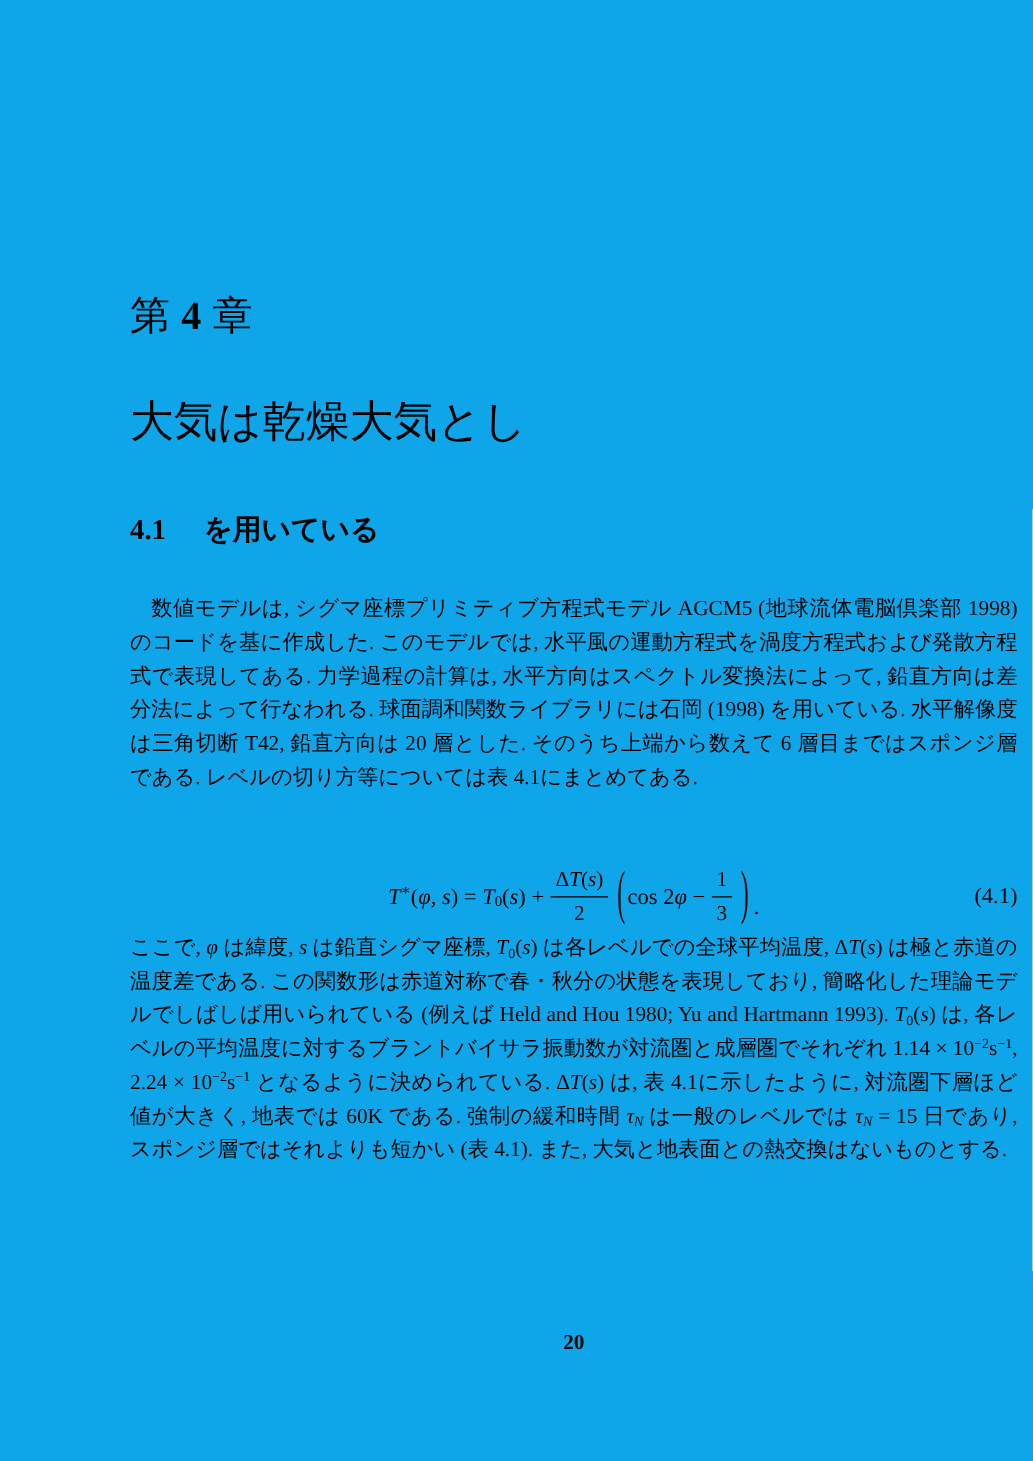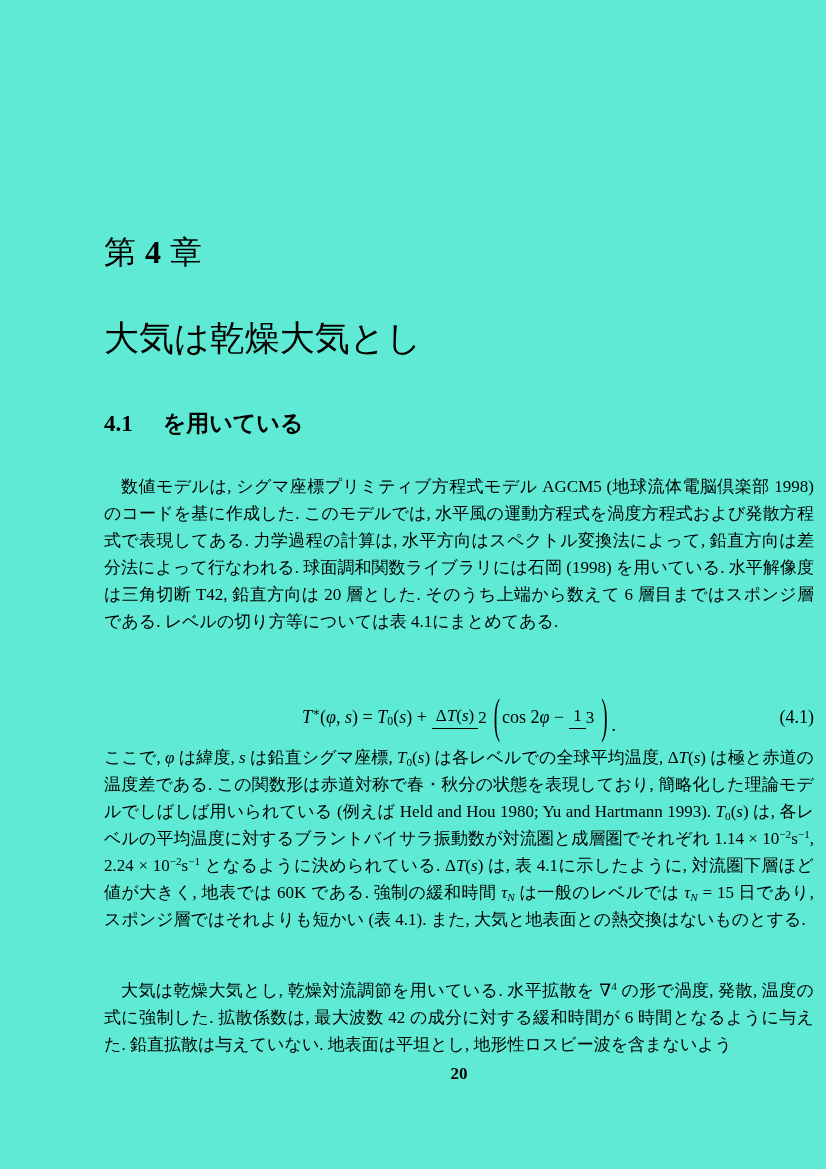--- a/index.html
+++ b/index.html
@@ -1,18 +1,18 @@
 <!DOCTYPE html>
 <html><head>
 <meta charset="utf-8">
 <style>
   html,body { margin:0; padding:0; background:#ffffff; }
   .page {
     position:relative; width:826px; height:1169px;
-    background:#5eead4; color:#000000; overflow:hidden;
+    background:#0ea5e9; color:#000000; overflow:hidden;
     font-family:"Liberation Serif","DejaVu Serif",serif;
   }
   
   .chapter-label {
     position:absolute; left:104px; top:234px;
     font-size:32px; line-height:1.15;
     font-family:"Liberation Sans","DejaVu Sans",sans-serif;
   }
   .chapter-label .cm-num {
     font-family:"Liberation Serif","DejaVu Serif",serif;
@@ -55,21 +55,21 @@
   
   .eqrow {
     position:absolute; left:104px; width:710px; top:688px; height:58px;
     font-size:18px;
   }
   .eq {
     position:absolute; left:50%; transform:translateX(-50%);
     height:58px; display:flex; align-items:center; white-space:nowrap;
   }
   .frac {
-    display:inline-flex; flex-direction:row; align-items:stretch;
+    display:inline-flex; flex-direction:column; align-items:stretch;
     text-align:center; margin:0 5px; line-height:1.25; font-size:17px;
   }
   .fnum { border-bottom:1px solid #000; padding:0 4px 2px; }
   .fden { padding-top:2px; }
   .bigp {
     display:inline-block; transform:scaleY(2.5);
     font-weight:300; margin:0 2px; font-size:19px;
   }
   .eqdot { position:relative; top:8px; margin-left:2px; }
   .eqnum {
@@ -108,17 +108,16 @@
           <span class="fden">3</span>
         </span>
       <span class="bigp">)</span>
       <span class="eqdot">.</span>
     </span>
     <span class="eqnum">(4.1)</span>
   </div>
 
   <div class="para" id="p3"><span>ここで, </span><span class="mi">φ</span><span> は緯度, </span><span class="mi">s</span><span> は鉛直シグマ座標, </span><span class="mi">T</span><sub>0</sub><span>(</span><span class="mi">s</span><span>) は各レベルでの全球平均温度, Δ</span><span class="mi">T</span><span>(</span><span class="mi">s</span><span>) は極と赤道の温度差である. この関数形は赤道対称で春・秋分の状態を表現しており, 簡略化した理論モデルでしばしば用いられている (例えば Held and Hou 1980; Yu and Hartmann 1993). </span><span class="mi">T</span><sub>0</sub><span>(</span><span class="mi">s</span><span>) は, 各レベルの平均温度に対するブラントバイサラ振動数が対流圏と成層圏でそれぞれ 1.14 × 10</span><sup>−2</sup><span>s</span><sup>−1</sup><span>, 2.24 × 10</span><sup>−2</sup><span>s</span><sup>−1</sup><span> となるように決められている. Δ</span><span class="mi">T</span><span>(</span><span class="mi">s</span><span>) は, 表 4.1に示したように, 対流圏下層ほど値が大きく, 地表では 60K である. 強制の緩和時間 </span><span class="mi">τ</span><sub class="mi">N</sub><span> は一般のレベルでは </span><span class="mi">τ</span><sub class="mi">N</sub><span> = 15 日であり, スポンジ層ではそれよりも短かい (表 4.1). また, 大気と地表面との熱交換はないものとする.</span></div>
 
-  <div class="para indent" id="p4"><span>大気は乾燥大気とし, 乾燥対流調節を用いている. 水平拡散を ∇</span><sup>4</sup><span> の形で渦度, 発散, 温度の式に強制した. 拡散係数は, 最大波数 42 の成分に対する緩和時間が 6 時間となるように与えた. 鉛直拡散は与えていない. 地表面は平坦とし, 地形性ロスビー波を含まないよう</span></div>
 
   <div class="page-number">20</div>
 
 </div>
 
 </body></html>

